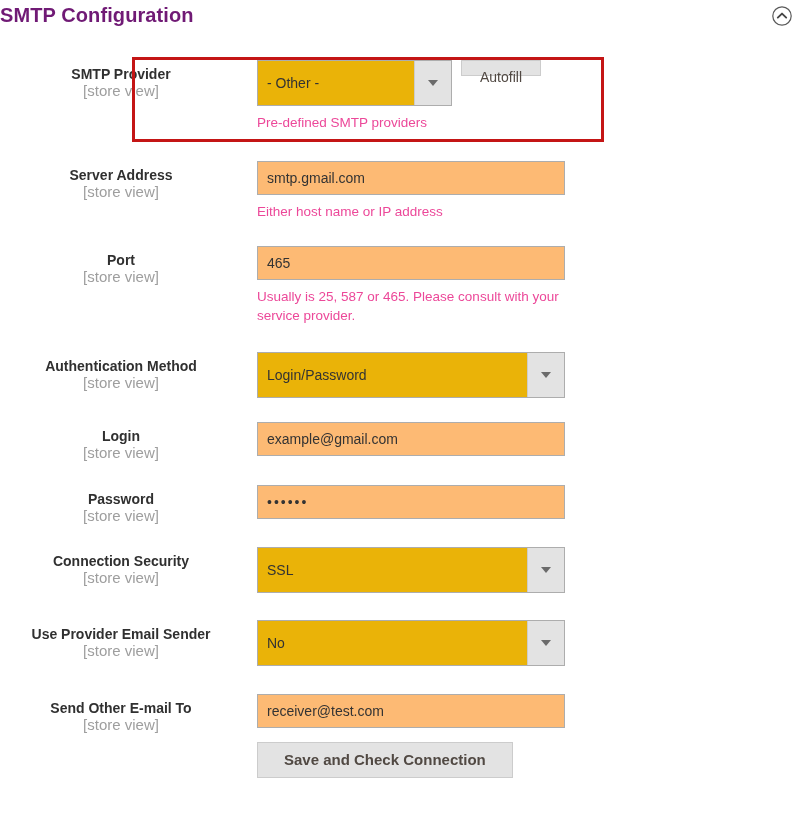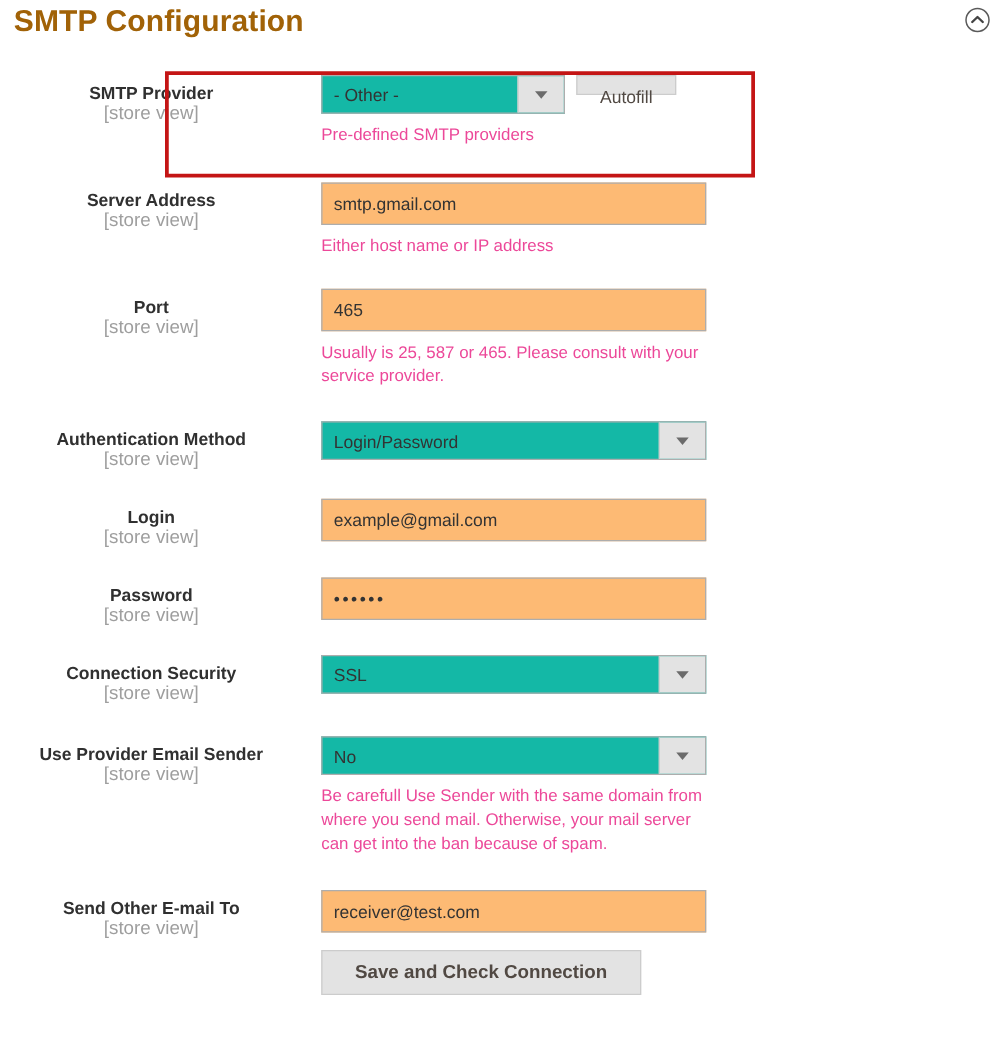--- a/index.html
+++ b/index.html
@@ -18,25 +18,25 @@
   }
 
   
   .section-header {
     position: relative;
     height: 38px;
     padding: 0 14px;
   }
   .section-title {
     position: absolute;
-    left: 11px;
+    left: 0;
     top: 4px;
-    font-size: 24px;
+    font-size: 20px;
     font-weight: 600;
-    color: #a16207;
+    color: #701a75;
     letter-spacing: 0.1px;
     white-space: nowrap;
   }
   .collapse-toggle {
     position: absolute;
     right: 6px;
     top: 5px;
     width: 22px;
     height: 22px;
     cursor: pointer;
@@ -90,23 +90,23 @@
     color: #333333;
     padding: 0 9px;
     outline: none;
     display: block;
   }
   .text-input::placeholder { color: #333333; opacity: 1; }
 
   
   .select-box {
     width: 308px;
-    height: 31px;
+    height: 46px;
     border: 1px solid #adadad;
-    background: #14b8a6;
+    background: #eab308;
     display: flex;
     align-items: stretch;
     cursor: pointer;
     position: relative;
   }
   .select-value {
     flex: 1 1 auto;
     display: flex;
     align-items: center;
     padding: 0 9px;
@@ -322,21 +322,20 @@
       <span class="field-label">Use Provider Email Sender</span>
       <span class="scope-note">[store view]</span>
     </div>
     <div class="control-col">
       <div class="select-box">
         <div class="select-value">No</div>
         <div class="select-arrow">
             <i class="caret"></i>
           </div>
       </div>
-      <div class="help-text">Be carefull Use Sender with the same domain from where you send mail. Otherwise, your mail server can get into the ban because of spam.</div>
     </div>
   </div>
 
   <div class="sp-8"></div>
 
   <div class="field-row">
     <div class="label-col">
       <span class="field-label">Send Other E-mail To</span>
       <span class="scope-note">[store view]</span>
     </div>

